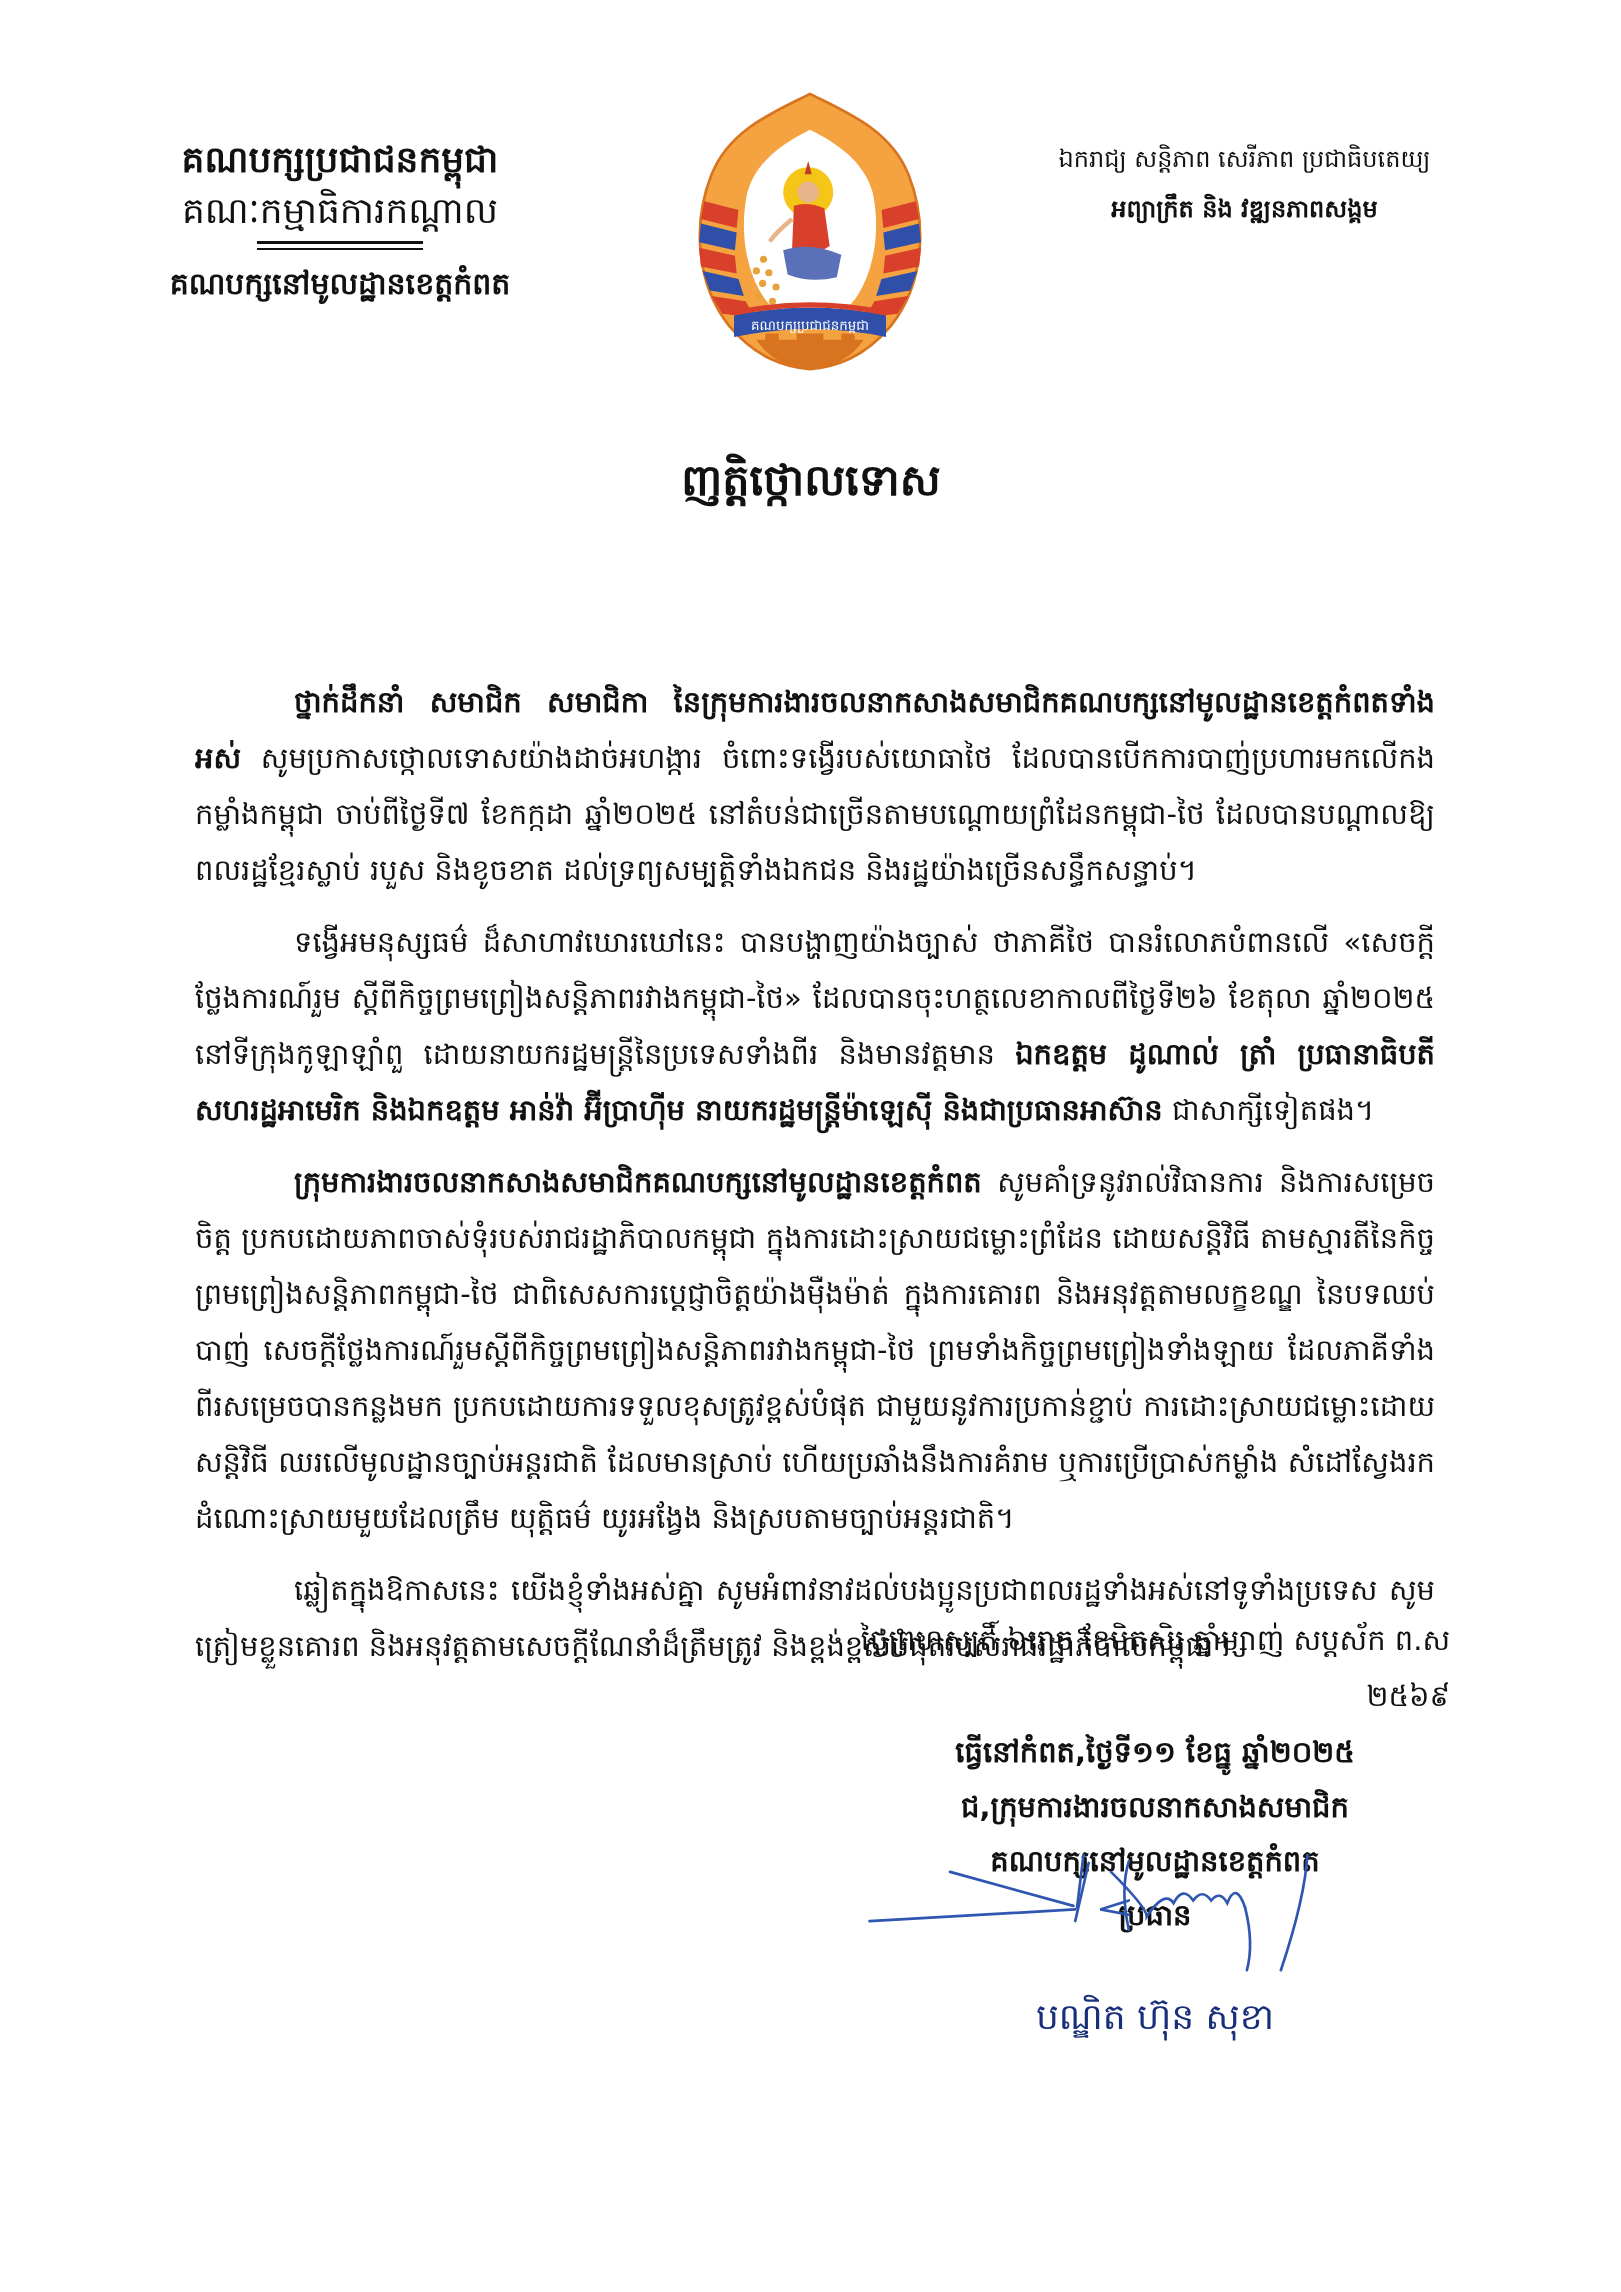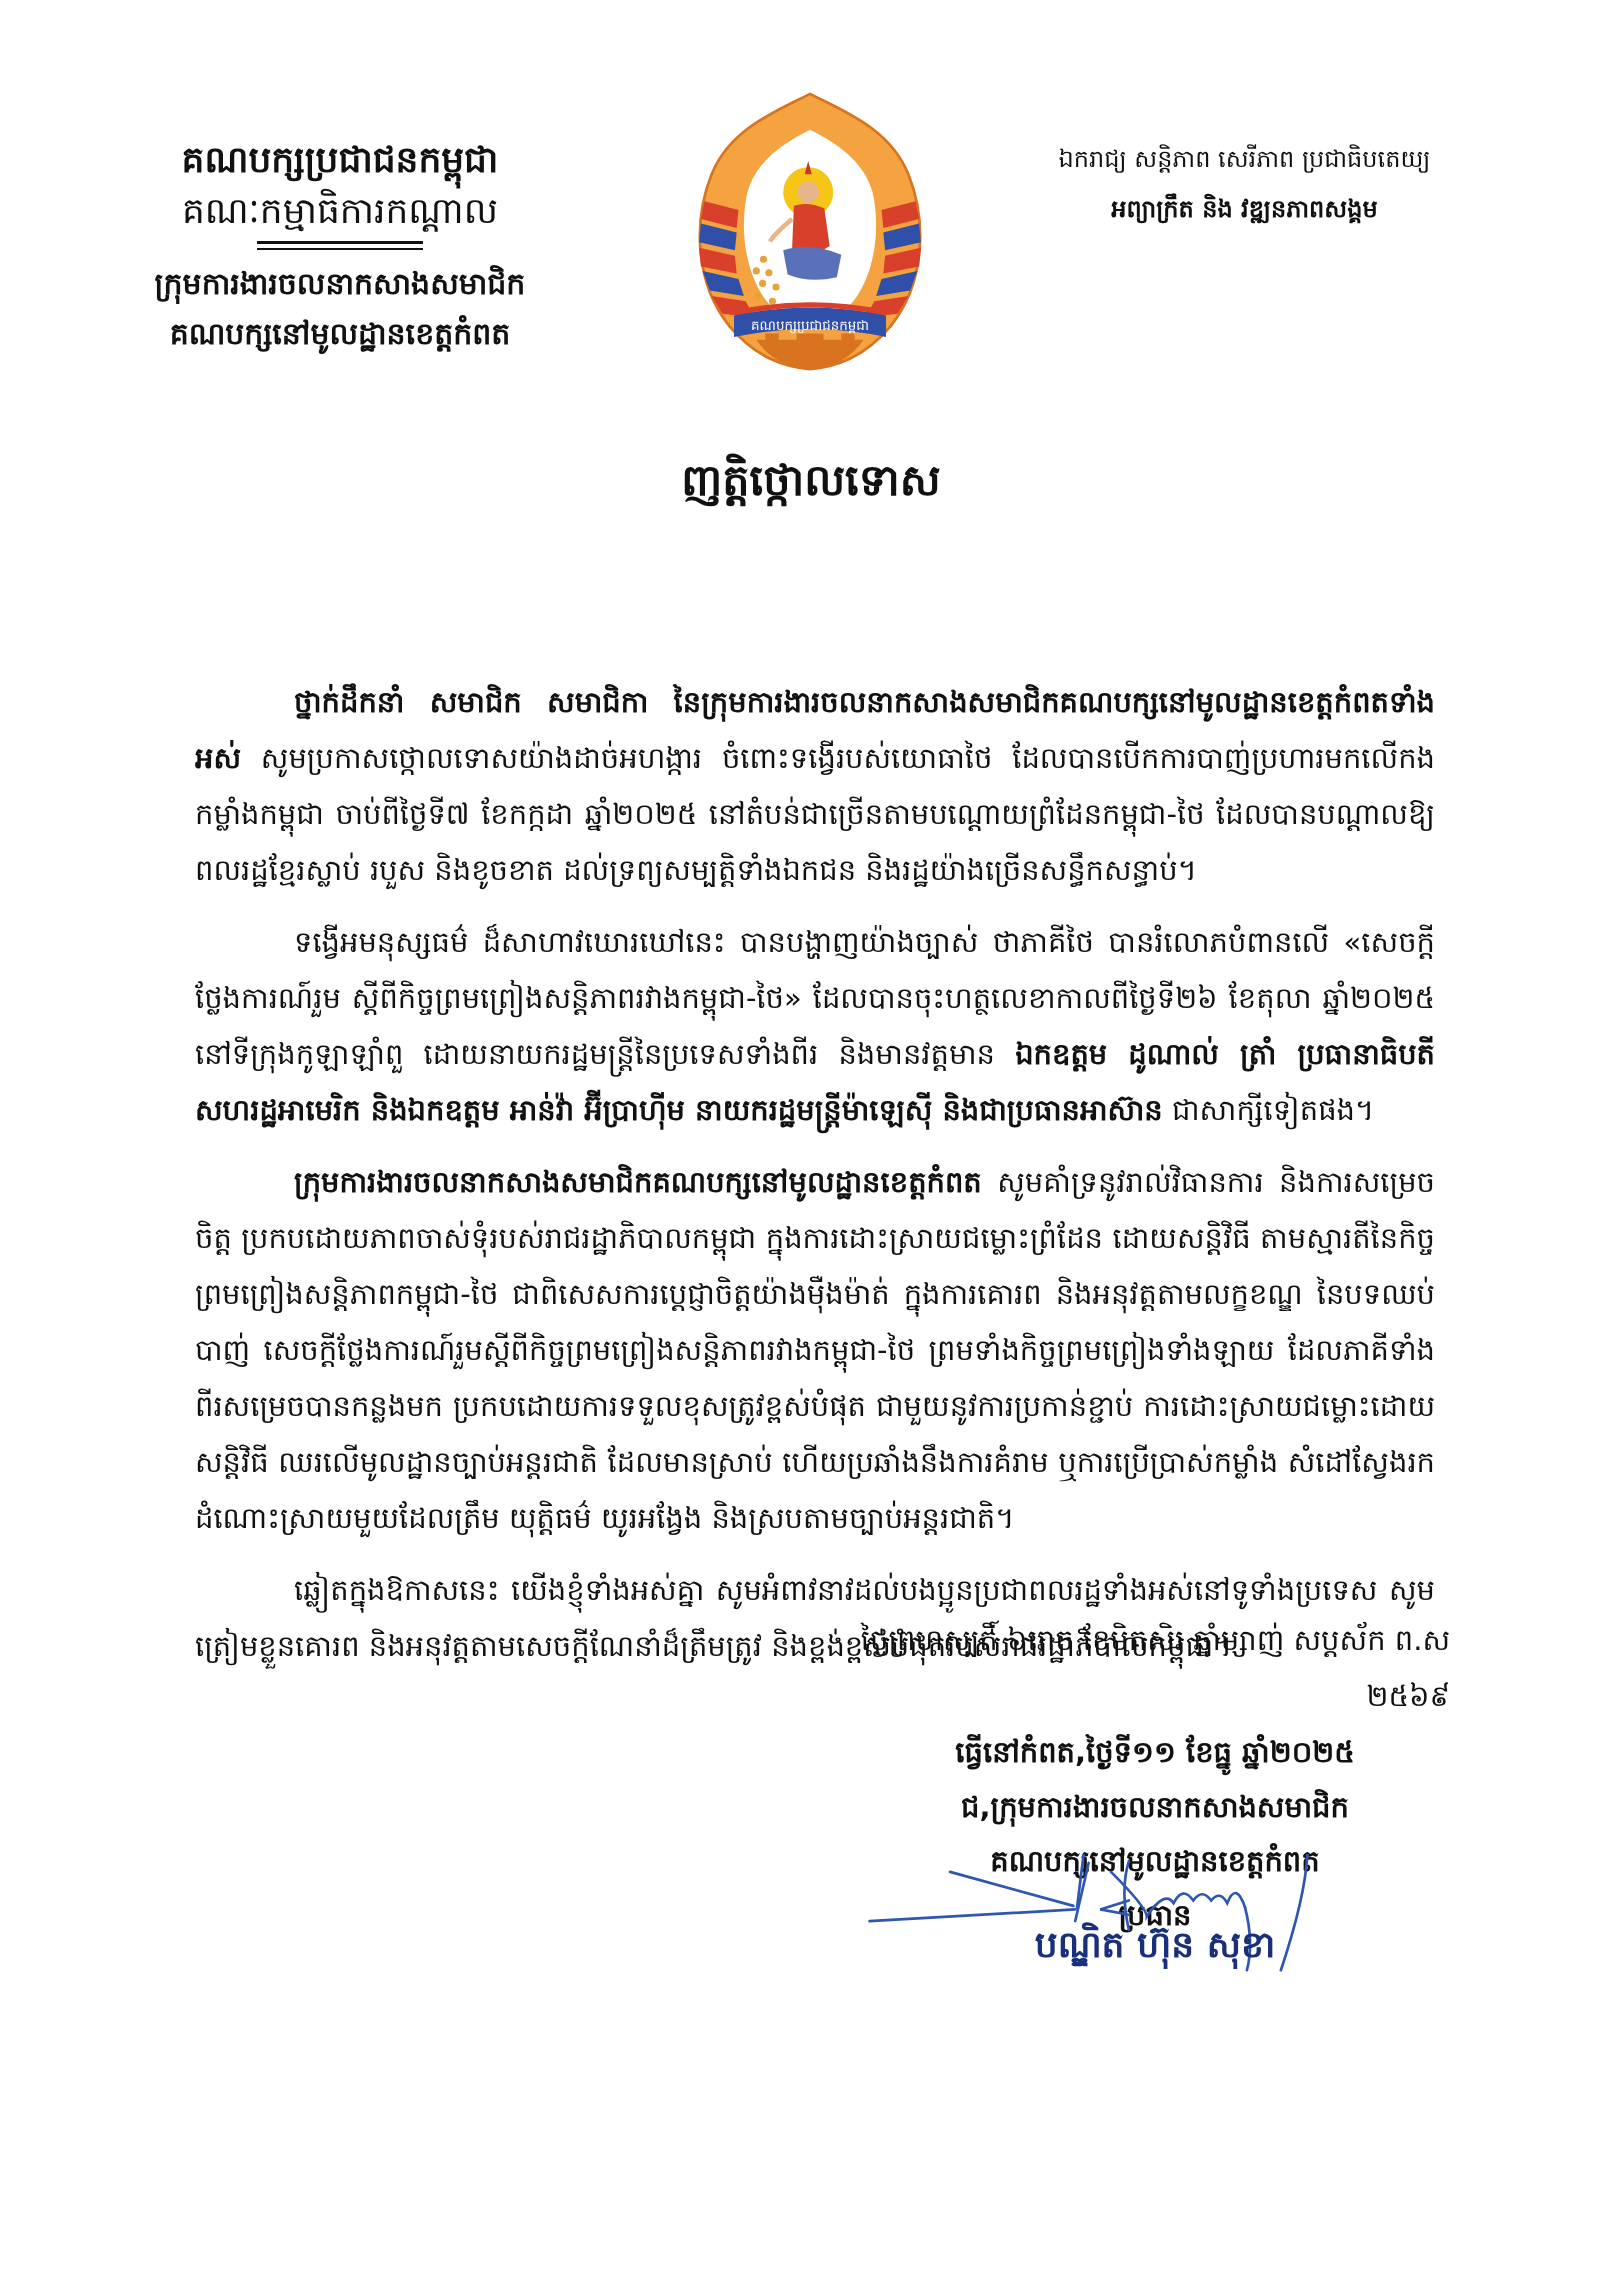--- a/index.html
+++ b/index.html
@@ -27,31 +27,30 @@
   .body-text { left: 179px; top: 658px; width: 1272px; font-size: 29px; line-height: 56px;
     text-align: justify; }
   .body-text p { margin: 16px; text-indent: 99px; }
   .body-text b { font-weight: bold; }
   .closing { left: 788px; top: 1612px; width: 734px; }
   .closing .c1 { font-size: 29px; line-height: 56px; text-align: right; padding-right: 72px; }
   .closing .c2 { font-size: 29px; font-weight: bold; line-height: 56px; text-align: center; }
   .closing .c3, .closing .c4 { font-size: 29px; font-weight: bold; line-height: 54px; text-align: center; }
   .closing .c5 { font-size: 29px; font-weight: bold; line-height: 54px; text-align: center; }
   .signature { left: 860px; top: 1854px; width: 502px; height: 152px; }
-  .signer { left: 976px; top: 1922px; width: 358px; font-size: 36px; font-weight: bold;
+  .signer { left: 976px; top: 1994px; width: 358px; font-size: 36px; font-weight: normal;
     color: #1a2f7a; text-align: center; }
 </style>
 </head>
 <body>
 
 <div class="abs left-header center">
   <div class="l1">គណបក្សប្រជាជនកម្ពុជា</div>
   <div class="l2">គណៈកម្មាធិការកណ្តាល</div>
   <div class="rule"></div>
-  <div class="l3">ក្រុមការងារចលនាកសាងសមាជិក</div>
   <div class="l4">គណបក្សនៅមូលដ្ឋានខេត្តកំពត</div>
 </div>
 
 <div class="abs logo">
   <svg width="304" height="304" viewBox="0 0 340 340">
 
     <path d="M170 20 C130 40 80 60 60 110 C40 160 40 230 80 280 C110 315 140 325 170 328 C200 325 230 315 260 280 C300 230 300 160 280 110 C260 60 210 40 170 20 Z" fill="#f4a340" stroke="#d8741f" stroke-width="3"></path>
     <path d="M170 60 C140 75 110 95 100 130 C92 165 95 215 120 250 C140 275 160 282 170 283 C180 282 200 275 220 250 C245 215 248 165 240 130 C230 95 200 75 170 60 Z" fill="#ffffff"></path>
 
     <g>

